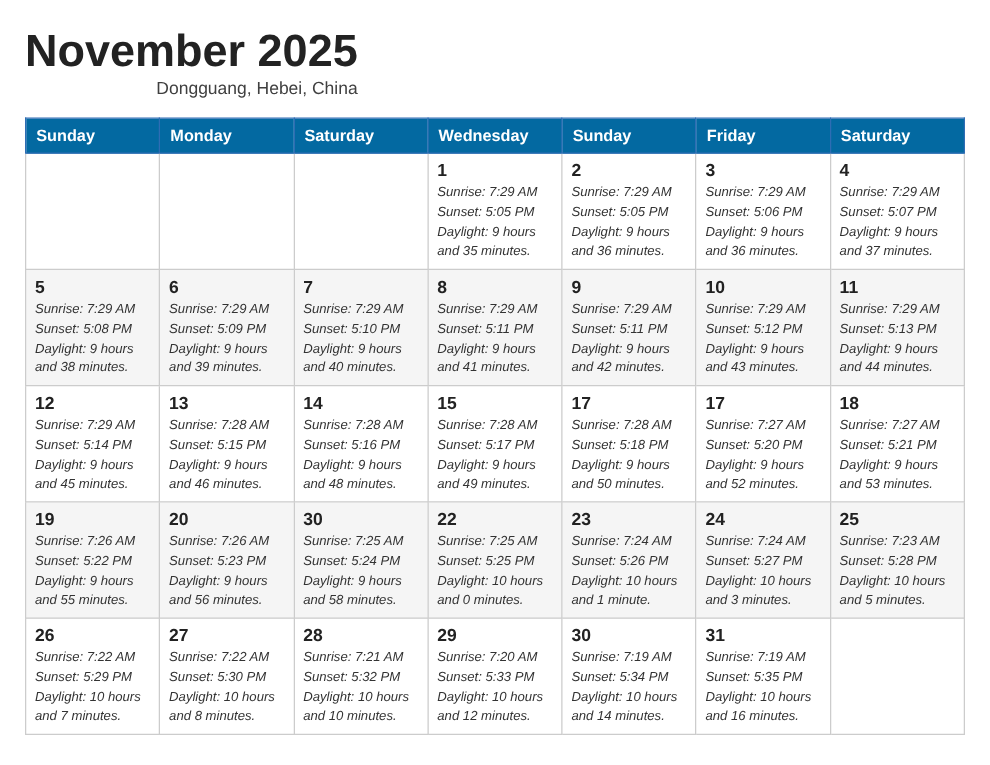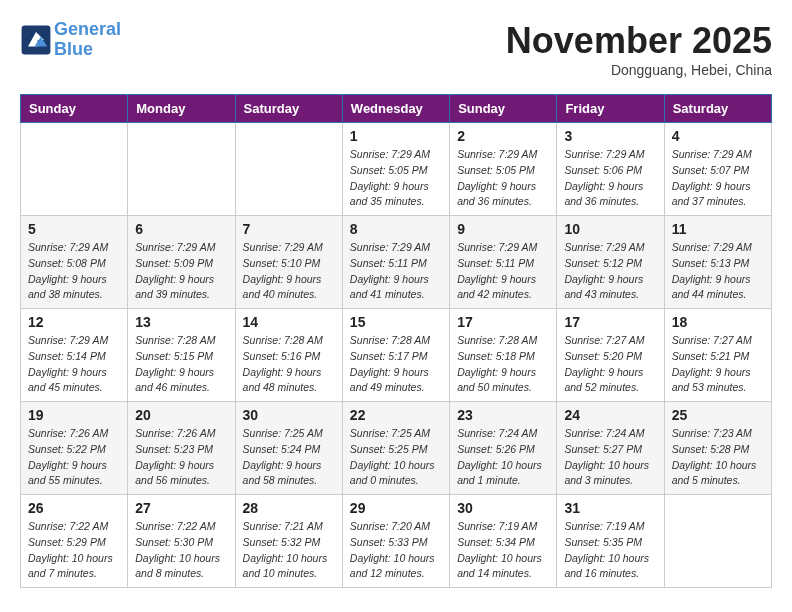--- a/index.html
+++ b/index.html
@@ -45,21 +45,21 @@
     .subtitle {
       font-size: 14px;
       color: #404040;
     }
     .calendar {
       width: 100%;
       border-collapse: collapse;
       font-size: 11px;
     }
     .calendar th {
-      background-color: #701a75;
+      background-color: #0369a1;
       color: #fff;
       text-align: left;
       padding: 6px 8px;
       font-size: 13px;
       font-weight: bold;
       border: 1px solid #2e6db4;
     }
     .calendar td {
       border: 1px solid #ccc;
       vertical-align: top;
@@ -86,31 +86,20 @@
     .empty-cell {
       background: #fff !important;
     }
     .week-row-even td { background: #f9f9f9; }
     .week-row-odd td { background: #fff; }
   </style>
 </head>
 <body>
 
 <div class="header">
-  <div class="logo">
-    <svg class="logo-icon" viewBox="0 0 40 40">
-      <rect x="2" y="2" width="36" height="36" rx="4" fill="#1a3a6b"></rect>
-      <polygon points="10,28 20,10 30,20 22,20 22,28" fill="white"></polygon>
-      <polygon points="18,28 26,16 34,28" fill="#4a90d9"></polygon>
-    </svg>
-    <div class="logo-text">
-      <div><span>General</span></div>
-      <div style="color:#4a90d9">Blue</div>
-    </div>
-  </div>
   <div class="title-block">
     <div class="month-title">November 2025</div>
     <div class="subtitle">Dongguang, Hebei, China</div>
   </div>
 </div>
 
 <table class="calendar">
   <thead>
     <tr>
     <th>Sunday</th>

